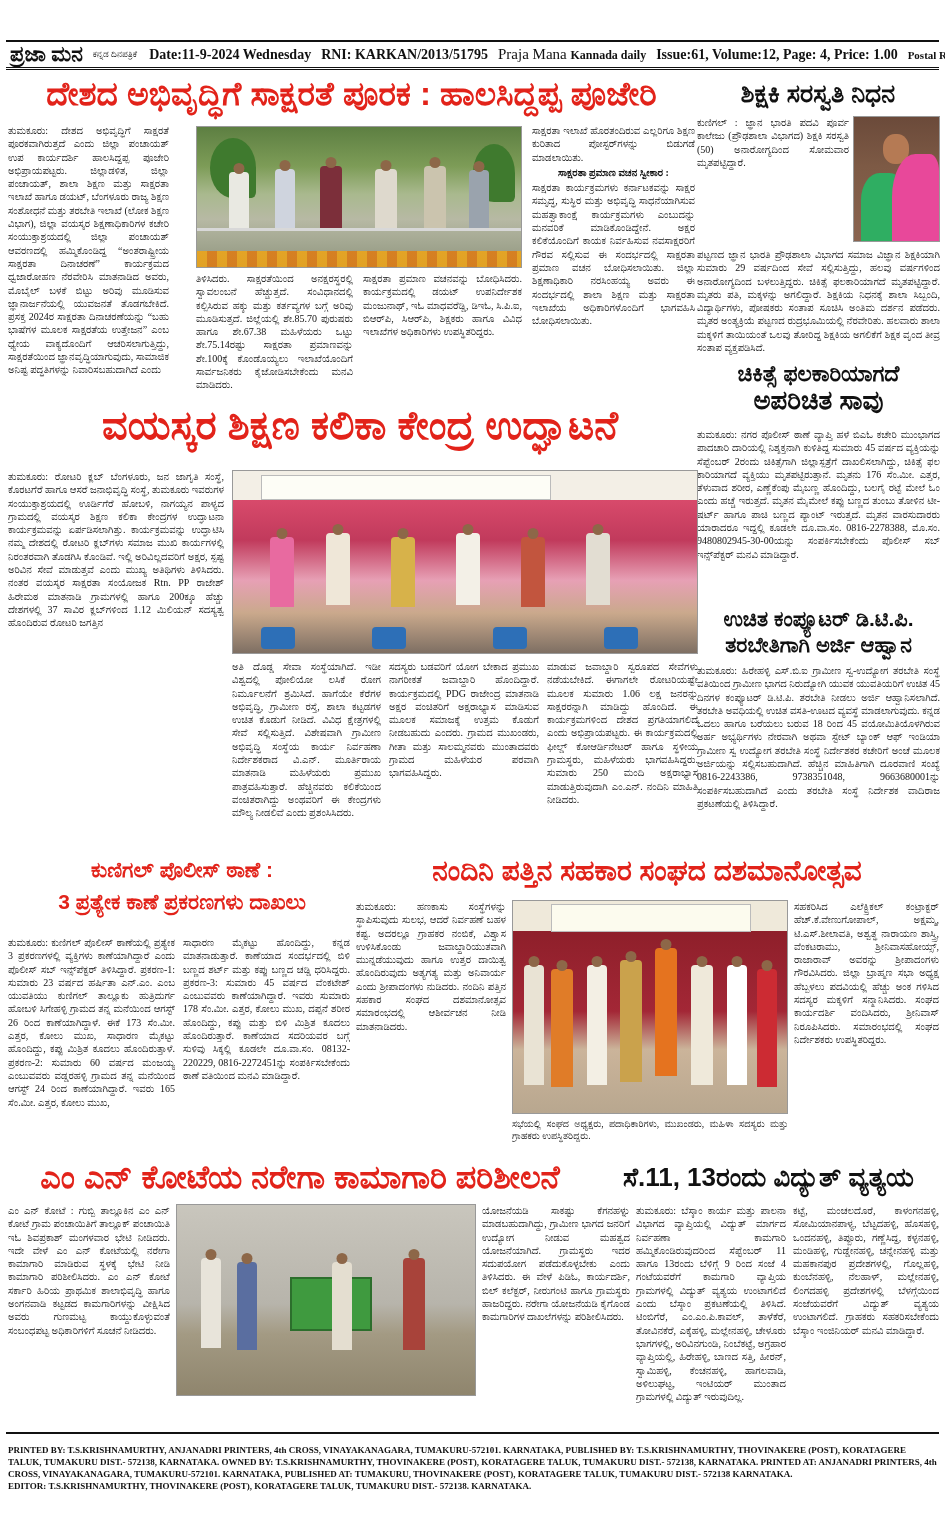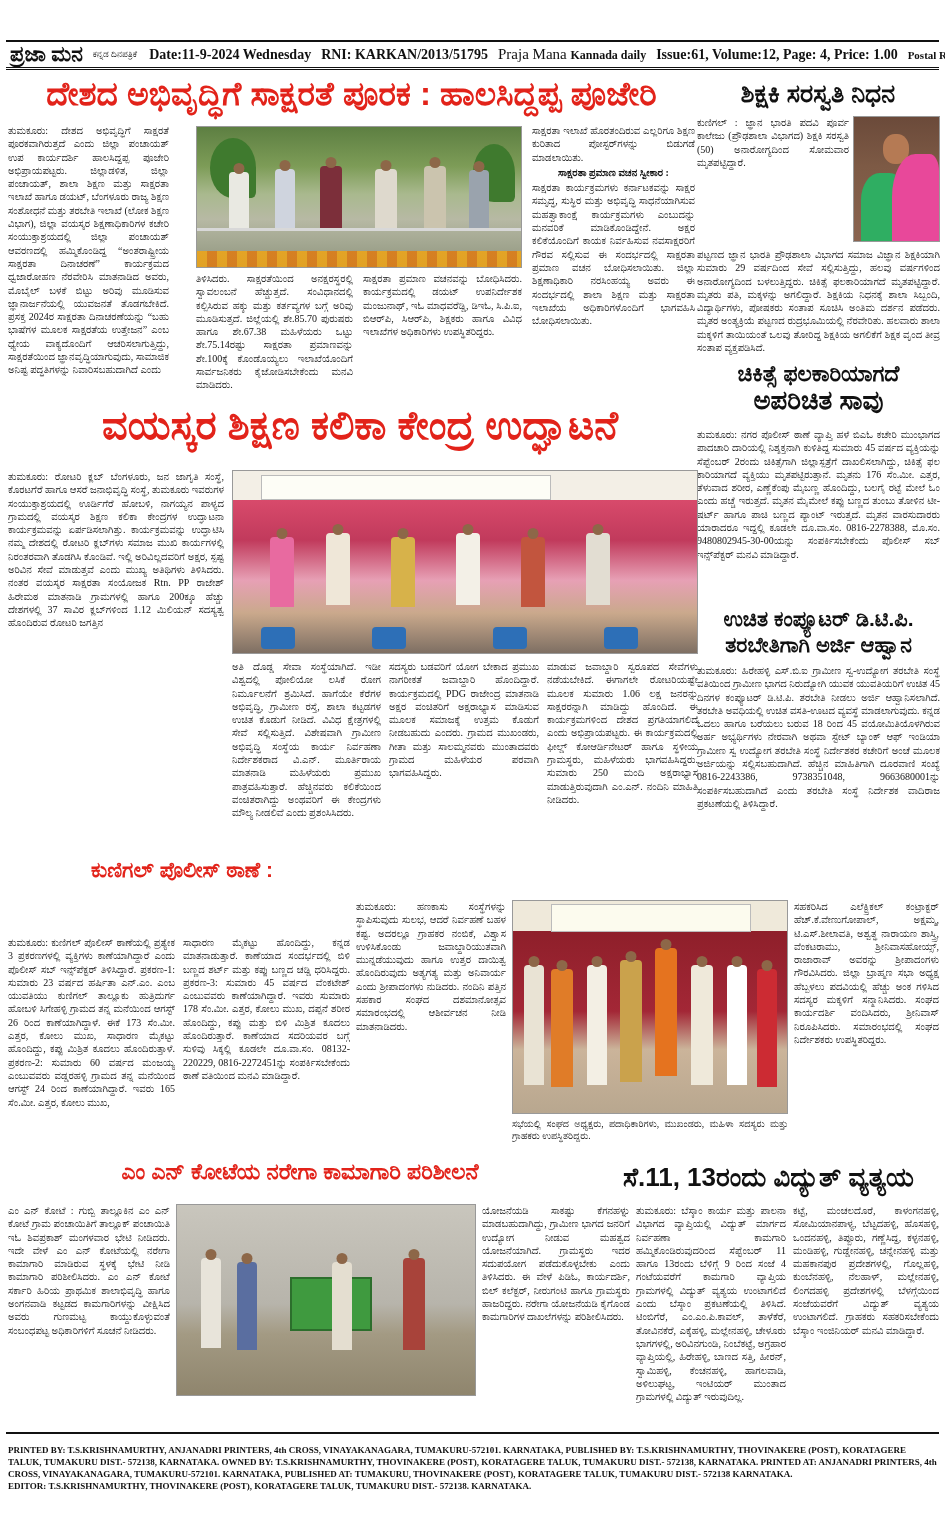--- a/index.html
+++ b/index.html
@@ -142,44 +142,46 @@
     <div class="chair" style="left:56%;"></div>
     <div class="chair" style="left:80%;"></div>
   </div>
 
   <div class="col" style="left:232px;top:660px;width:149px;height:186px;">ಅತಿ ದೊಡ್ಡ ಸೇವಾ ಸಂಸ್ಥೆಯಾಗಿದೆ. ಇಡೀ ವಿಶ್ವದಲ್ಲಿ ಪೋಲಿಯೋ ಲಸಿಕೆ ರೋಗ ನಿರ್ಮೂಲನೆಗೆ ಶ್ರಮಿಸಿದೆ. ಹಾಗೆಯೇ ಕೆರೆಗಳ ಅಭಿವೃದ್ಧಿ, ಗ್ರಾಮೀಣ ರಸ್ತೆ, ಶಾಲಾ ಕಟ್ಟಡಗಳ ಉಚಿತ ಕೊಡುಗೆ ನೀಡಿದೆ. ವಿವಿಧ ಕ್ಷೇತ್ರಗಳಲ್ಲಿ ಸೇವೆ ಸಲ್ಲಿಸುತ್ತಿದೆ. ವಿಶೇಷವಾಗಿ ಗ್ರಾಮೀಣ ಅಭಿವೃದ್ಧಿ ಸಂಸ್ಥೆಯ ಕಾರ್ಯ ನಿರ್ವಹಣಾ ನಿರ್ದೇಶಕರಾದ ವಿ.ಎನ್. ಮೂರ್ತಿರಾಯ ಮಾತನಾಡಿ ಮಹಿಳೆಯರು ಪ್ರಮುಖ ಪಾತ್ರವಹಿಸುತ್ತಾರೆ. ಹೆಚ್ಚಿನವರು ಕಲಿಕೆಯಿಂದ ವಂಚಿತರಾಗಿದ್ದು ಅಂಥವರಿಗೆ ಈ ಕೇಂದ್ರಗಳು ಮೌಲ್ಯ ನೀಡಲಿವೆ ಎಂದು ಪ್ರಶಂಸಿಸಿದರು.</div>
   <div class="col" style="left:389px;top:660px;width:150px;height:186px;">ಸದಸ್ಯರು ಬಡವರಿಗೆ ಯೋಗ ಬೇಕಾದ ಪ್ರಮುಖ ನಾಗರೀಕತೆ ಜವಾಬ್ದಾರಿ ಹೊಂದಿದ್ದಾರೆ. ಕಾರ್ಯಕ್ರಮದಲ್ಲಿ PDG ರಾಜೇಂದ್ರ ಮಾತನಾಡಿ ಅಕ್ಷರ ವಂಚಿತರಿಗೆ ಅಕ್ಷರಾಭ್ಯಾಸ ಮಾಡಿಸುವ ಮೂಲಕ ಸಮಾಜಕ್ಕೆ ಉತ್ತಮ ಕೊಡುಗೆ ನೀಡಬಹುದು ಎಂದರು. ಗ್ರಾಮದ ಮುಖಂಡರು, ಗೀತಾ ಮತ್ತು ಸಾಲಮ್ಮನವರು ಮುಂತಾದವರು ಗ್ರಾಮದ ಮಹಿಳೆಯರ ಪರವಾಗಿ ಭಾಗವಹಿಸಿದ್ದರು.</div>
   <div class="col" style="left:547px;top:660px;width:151px;height:186px;">ಮಾಡುವ ಜವಾಬ್ದಾರಿ ಸ್ವರೂಪದ ಸೇವೆಗಳು ನಡೆಯಬೇಕಿದೆ. ಈಗಾಗಲೇ ರೋಟರಿಯಷ್ಟೇ ಮೂಲಕ ಸುಮಾರು 1.06 ಲಕ್ಷ ಜನರನ್ನು ಸಾಕ್ಷರರನ್ನಾಗಿ ಮಾಡಿದ್ದು ಹೊಂದಿದೆ. ಈ ಕಾರ್ಯಕ್ರಮಗಳಿಂದ ದೇಶದ ಪ್ರಗತಿಯಾಗಲಿದೆ ಎಂದು ಅಭಿಪ್ರಾಯಪಟ್ಟರು. ಈ ಕಾರ್ಯಕ್ರಮದಲ್ಲಿ ಫೀಲ್ಡ್ ಕೋಆರ್ಡಿನೇಟರ್ ಹಾಗೂ ಸ್ಥಳೀಯ ಗ್ರಾಮಸ್ಥರು, ಮಹಿಳೆಯರು ಭಾಗವಹಿಸಿದ್ದರು. ಸುಮಾರು 250 ಮಂದಿ ಅಕ್ಷರಾಭ್ಯಾಸ ಮಾಡುತ್ತಿರುವುದಾಗಿ ಎಂ.ಎನ್. ನಂದಿನಿ ಮಾಹಿತಿ ನೀಡಿದರು.</div>
 
   <div class="hl red" style="left:14px;top:854px;width:336px;font-size:21px;line-height:1.5;">
     <div>ಕುಣಿಗಲ್ ಪೊಲೀಸ್ ಠಾಣೆ :</div>
+    <div>3 ಪ್ರತ್ಯೇಕ ಕಾಣೆ ಪ್ರಕರಣಗಳು ದಾಖಲು</div>
   </div>
   <div class="col" style="left:8px;top:936px;width:167px;height:218px;">ತುಮಕೂರು: ಕುಣಿಗಲ್ ಪೊಲೀಸ್ ಠಾಣೆಯಲ್ಲಿ ಪ್ರತ್ಯೇಕ 3 ಪ್ರಕರಣಗಳಲ್ಲಿ ವ್ಯಕ್ತಿಗಳು ಕಾಣೆಯಾಗಿದ್ದಾರೆ ಎಂದು ಪೊಲೀಸ್ ಸಬ್ ಇನ್ಸ್‌ಪೆಕ್ಟರ್ ತಿಳಿಸಿದ್ದಾರೆ. ಪ್ರಕರಣ-1: ಸುಮಾರು 23 ವರ್ಷದ ಹರ್ಷಿತಾ ಎನ್.ಎಂ. ಎಂಬ ಯುವತಿಯು ಕುಣಿಗಲ್ ತಾಲ್ಲೂಕು ಹುತ್ರಿದುರ್ಗ ಹೋಬಳಿ ಸಿಗೇಹಳ್ಳಿ ಗ್ರಾಮದ ತನ್ನ ಮನೆಯಿಂದ ಆಗಸ್ಟ್ 26 ರಿಂದ ಕಾಣೆಯಾಗಿದ್ದಾಳೆ. ಈಕೆ 173 ಸೆಂ.ಮೀ. ಎತ್ತರ, ಕೋಲು ಮುಖ, ಸಾಧಾರಣ ಮೈಕಟ್ಟು ಹೊಂದಿದ್ದು, ಕಪ್ಪು ಮಿಶ್ರಿತ ಕೂದಲು ಹೊಂದಿರುತ್ತಾಳೆ. ಪ್ರಕರಣ-2: ಸುಮಾರು 60 ವರ್ಷದ ಮಂಜಯ್ಯ ಎಂಬುವವರು ವಡ್ಡರಹಳ್ಳಿ ಗ್ರಾಮದ ತನ್ನ ಮನೆಯಿಂದ ಆಗಸ್ಟ್ 24 ರಿಂದ ಕಾಣೆಯಾಗಿದ್ದಾರೆ. ಇವರು 165 ಸೆಂ.ಮೀ. ಎತ್ತರ, ಕೋಲು ಮುಖ,</div>
   <div class="col" style="left:183px;top:936px;width:167px;height:218px;">ಸಾಧಾರಣ ಮೈಕಟ್ಟು ಹೊಂದಿದ್ದು, ಕನ್ನಡ ಮಾತನಾಡುತ್ತಾರೆ. ಕಾಣೆಯಾದ ಸಂದರ್ಭದಲ್ಲಿ ಬಿಳಿ ಬಣ್ಣದ ಶರ್ಟ್ ಮತ್ತು ಕಪ್ಪು ಬಣ್ಣದ ಚಡ್ಡಿ ಧರಿಸಿದ್ದರು. ಪ್ರಕರಣ-3: ಸುಮಾರು 45 ವರ್ಷದ ವೆಂಕಟೇಶ್ ಎಂಬುವವರು ಕಾಣೆಯಾಗಿದ್ದಾರೆ. ಇವರು ಸುಮಾರು 178 ಸೆಂ.ಮೀ. ಎತ್ತರ, ಕೋಲು ಮುಖ, ದಪ್ಪನೆ ಶರೀರ ಹೊಂದಿದ್ದು, ಕಪ್ಪು ಮತ್ತು ಬಿಳಿ ಮಿಶ್ರಿತ ಕೂದಲು ಹೊಂದಿರುತ್ತಾರೆ. ಕಾಣೆಯಾದ ಸದರಿಯವರ ಬಗ್ಗೆ ಸುಳಿವು ಸಿಕ್ಕಲ್ಲಿ ಕೂಡಲೇ ದೂ.ವಾ.ಸಂ. 08132-220229, 0816-2272451ನ್ನು ಸಂಪರ್ಕಿಸಬೇಕೆಂದು ಠಾಣೆ ವತಿಯಿಂದ ಮನವಿ ಮಾಡಿದ್ದಾರೆ.</div>
 
+  <div class="hl red" style="left:358px;top:856px;width:578px;font-size:28px;">ನಂದಿನಿ ಪತ್ತಿನ ಸಹಕಾರ ಸಂಘದ ದಶಮಾನೋತ್ಸವ</div>
 
   <div class="col" style="left:356px;top:900px;width:150px;height:256px;">ತುಮಕೂರು: ಹಣಕಾಸು ಸಂಸ್ಥೆಗಳನ್ನು ಸ್ಥಾಪಿಸುವುದು ಸುಲಭ, ಆದರೆ ನಿರ್ವಹಣೆ ಬಹಳ ಕಷ್ಟ. ಅದರಲ್ಲೂ ಗ್ರಾಹಕರ ನಂಬಿಕೆ, ವಿಶ್ವಾಸ ಉಳಿಸಿಕೊಂಡು ಜವಾಬ್ದಾರಿಯುತವಾಗಿ ಮುನ್ನಡೆಯುವುದು ಹಾಗೂ ಉತ್ತರ ದಾಯಿತ್ವ ಹೊಂದಿರುವುದು ಅತ್ಯಗತ್ಯ ಮತ್ತು ಅನಿವಾರ್ಯ ಎಂದು ಶ್ರೀಪಾದಂಗಳು ನುಡಿದರು. ನಂದಿನಿ ಪತ್ತಿನ ಸಹಕಾರ ಸಂಘದ ದಶಮಾನೋತ್ಸವ ಸಮಾರಂಭದಲ್ಲಿ ಆಶೀರ್ವಚನ ನೀಡಿ ಮಾತನಾಡಿದರು.</div>
 
   <div class="photo" id="photo-nandini" style="left:512px;top:900px;width:276px;height:214px;">
     <div class="banner"></div>
     <div class="fig" style="left:4%;top:30%;width:20px;height:120px;background:#e9e3d4;"></div>
     <div class="fig" style="left:14%;top:32%;width:22px;height:118px;background:#e07c28;"></div>
     <div class="fig" style="left:27%;top:30%;width:20px;height:120px;background:#f3efe4;"></div>
     <div class="fig" style="left:39%;top:28%;width:22px;height:122px;background:#caa24c;"></div>
     <div class="fig" style="left:52%;top:22%;width:22px;height:128px;background:#e5731f;"></div>
     <div class="fig" style="left:65%;top:30%;width:22px;height:120px;background:#efe9da;"></div>
     <div class="fig" style="left:78%;top:30%;width:20px;height:120px;background:#ffffff;"></div>
     <div class="fig" style="left:89%;top:32%;width:20px;height:118px;background:#cc2b33;"></div>
   </div>
 
   <div class="caption" style="left:512px;top:1118px;width:276px;height:38px;">ಸಭೆಯಲ್ಲಿ ಸಂಘದ ಅಧ್ಯಕ್ಷರು, ಪದಾಧಿಕಾರಿಗಳು, ಮುಖಂಡರು, ಮಹಿಳಾ ಸದಸ್ಯರು ಮತ್ತು ಗ್ರಾಹಕರು ಉಪಸ್ಥಿತರಿದ್ದರು.</div>
 
   <div class="col" style="left:794px;top:900px;width:145px;height:256px;">ಸಹಕರಿಸಿದ ಎಲೆಕ್ಟ್ರಿಕಲ್ ಕಂಟ್ರಾಕ್ಟರ್ ಹೆಚ್.ಕೆ.ವೇಣುಗೋಪಾಲ್, ಅಕ್ಷಮ್ಮ, ಟಿ.ಎಸ್.ಶೀಲಾವತಿ, ಅಶ್ವತ್ಥ ನಾರಾಯಣ ಶಾಸ್ತ್ರಿ, ವೆಂಕಟರಾಮು, ಶ್ರೀನಿವಾಸಹೋಯ್ಸ್, ರಾಜಾರಾವ್ ಅವರನ್ನು ಶ್ರೀಪಾದಂಗಳು ಗೌರವಿಸಿದರು. ಜಿಲ್ಲಾ ಬ್ರಾಹ್ಮಣ ಸಭಾ ಅಧ್ಯಕ್ಷ ಹೆಬ್ಬಳಲು ಪದವಿಯಲ್ಲಿ ಹೆಚ್ಚು ಅಂಕ ಗಳಿಸಿದ ಸದಸ್ಯರ ಮಕ್ಕಳಿಗೆ ಸನ್ಮಾನಿಸಿದರು. ಸಂಘದ ಕಾರ್ಯದರ್ಶಿ ವಂದಿಸಿದರು, ಶ್ರೀನಿವಾಸ್ ನಿರೂಪಿಸಿದರು. ಸಮಾರಂಭದಲ್ಲಿ ಸಂಘದ ನಿರ್ದೇಶಕರು ಉಪಸ್ಥಿತರಿದ್ದರು.</div>
 
-  <div class="hl red" style="left:12px;top:1160px;width:576px;font-size:22px;">ಎಂ ಎನ್ ಕೋಟೆಯ ನರೇಗಾ ಕಾಮಾಗಾರಿ ಪರಿಶೀಲನೆ</div>
+  <div class="hl red" style="left:12px;top:1160px;width:576px;font-size:32px;">ಎಂ ಎನ್ ಕೋಟೆಯ ನರೇಗಾ ಕಾಮಾಗಾರಿ ಪರಿಶೀಲನೆ</div>
   <div class="hl blk" style="left:598px;top:1163px;width:341px;font-size:26px;">ಸೆ.11, 13ರಂದು ವಿದ್ಯುತ್ ವ್ಯತ್ಯಯ</div>
 
   <div class="col" style="left:8px;top:1204px;width:162px;height:224px;">ಎಂ ಎನ್ ಕೋಟೆ : ಗುಬ್ಬಿ ತಾಲ್ಲೂಕಿನ ಎಂ ಎನ್ ಕೋಟೆ ಗ್ರಾಮ ಪಂಚಾಯಿತಿಗೆ ತಾಲ್ಲೂಕ್ ಪಂಚಾಯಿತಿ ಇಓ ಶಿವಪ್ರಕಾಶ್ ಮಂಗಳವಾರ ಭೇಟಿ ನೀಡಿದರು. ಇದೇ ವೇಳೆ ಎಂ ಎನ್ ಕೋಟೆಯಲ್ಲಿ ನರೇಗಾ ಕಾಮಾಗಾರಿ ಮಾಡಿರುವ ಸ್ಥಳಕ್ಕೆ ಭೇಟಿ ನೀಡಿ ಕಾಮಾಗಾರಿ ಪರಿಶೀಲಿಸಿದರು. ಎಂ ಎನ್ ಕೋಟೆ ಸರ್ಕಾರಿ ಹಿರಿಯ ಪ್ರಾಥಮಿಕ ಶಾಲಾಭಿವೃದ್ಧಿ ಹಾಗೂ ಅಂಗನವಾಡಿ ಕಟ್ಟಡದ ಕಾಮಗಾರಿಗಳನ್ನು ವೀಕ್ಷಿಸಿದ ಅವರು ಗುಣಮಟ್ಟ ಕಾಯ್ದುಕೊಳ್ಳುವಂತೆ ಸಂಬಂಧಪಟ್ಟ ಅಧಿಕಾರಿಗಳಿಗೆ ಸೂಚನೆ ನೀಡಿದರು.</div>
 
   <div class="photo" id="photo-mnkote" style="left:176px;top:1204px;width:300px;height:192px;">
     <div class="board"></div>
     <div class="fig" style="left:8%;top:28%;width:20px;height:90px;background:#e8e4da;"></div>
     <div class="fig" style="left:20%;top:30%;width:20px;height:88px;background:#5a6ea0;"></div>
     <div class="fig" style="left:52%;top:30%;width:20px;height:88px;background:#e4ded0;"></div>
     <div class="fig" style="left:76%;top:28%;width:22px;height:92px;background:#a8433a;"></div>

